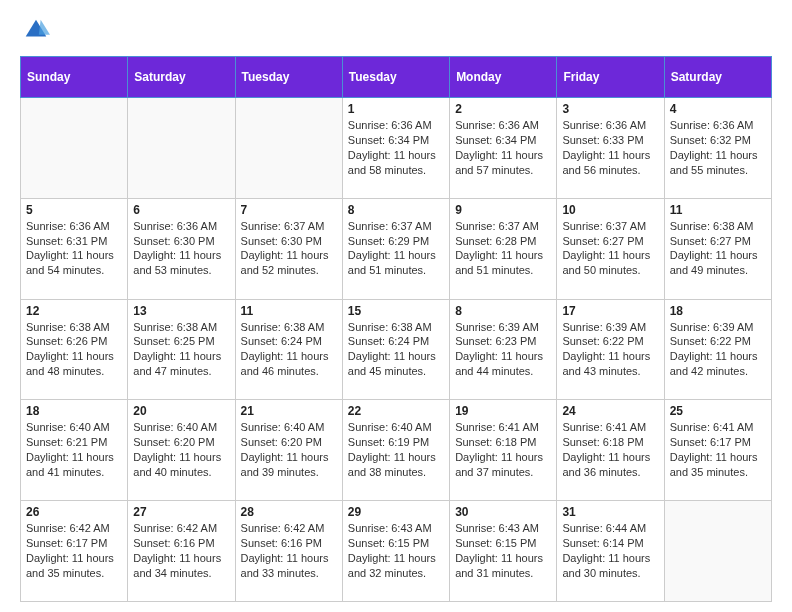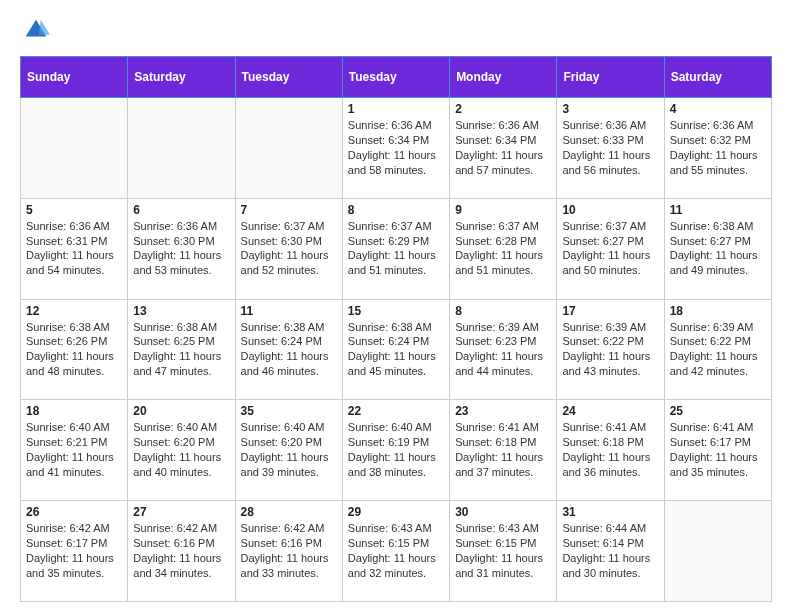--- a/index.html
+++ b/index.html
@@ -217,29 +217,29 @@
         <tr>
           <td>
             <span class="day-num">18</span>
             <div class="cell-text">Sunrise: 6:40 AM<br>Sunset: 6:21 PM<br>Daylight: 11 hours<br>and 41 minutes.</div>
           </td>
           <td>
             <span class="day-num">20</span>
             <div class="cell-text">Sunrise: 6:40 AM<br>Sunset: 6:20 PM<br>Daylight: 11 hours<br>and 40 minutes.</div>
           </td>
           <td>
-            <span class="day-num">35</span>
+            <span class="day-num">21</span>
             <div class="cell-text">Sunrise: 6:40 AM<br>Sunset: 6:20 PM<br>Daylight: 11 hours<br>and 39 minutes.</div>
           </td>
           <td>
             <span class="day-num">22</span>
             <div class="cell-text">Sunrise: 6:40 AM<br>Sunset: 6:19 PM<br>Daylight: 11 hours<br>and 38 minutes.</div>
           </td>
           <td>
-            <span class="day-num">23</span>
+            <span class="day-num">19</span>
             <div class="cell-text">Sunrise: 6:41 AM<br>Sunset: 6:18 PM<br>Daylight: 11 hours<br>and 37 minutes.</div>
           </td>
           <td>
             <span class="day-num">24</span>
             <div class="cell-text">Sunrise: 6:41 AM<br>Sunset: 6:18 PM<br>Daylight: 11 hours<br>and 36 minutes.</div>
           </td>
           <td>
             <span class="day-num">25</span>
             <div class="cell-text">Sunrise: 6:41 AM<br>Sunset: 6:17 PM<br>Daylight: 11 hours<br>and 35 minutes.</div>
           </td>

